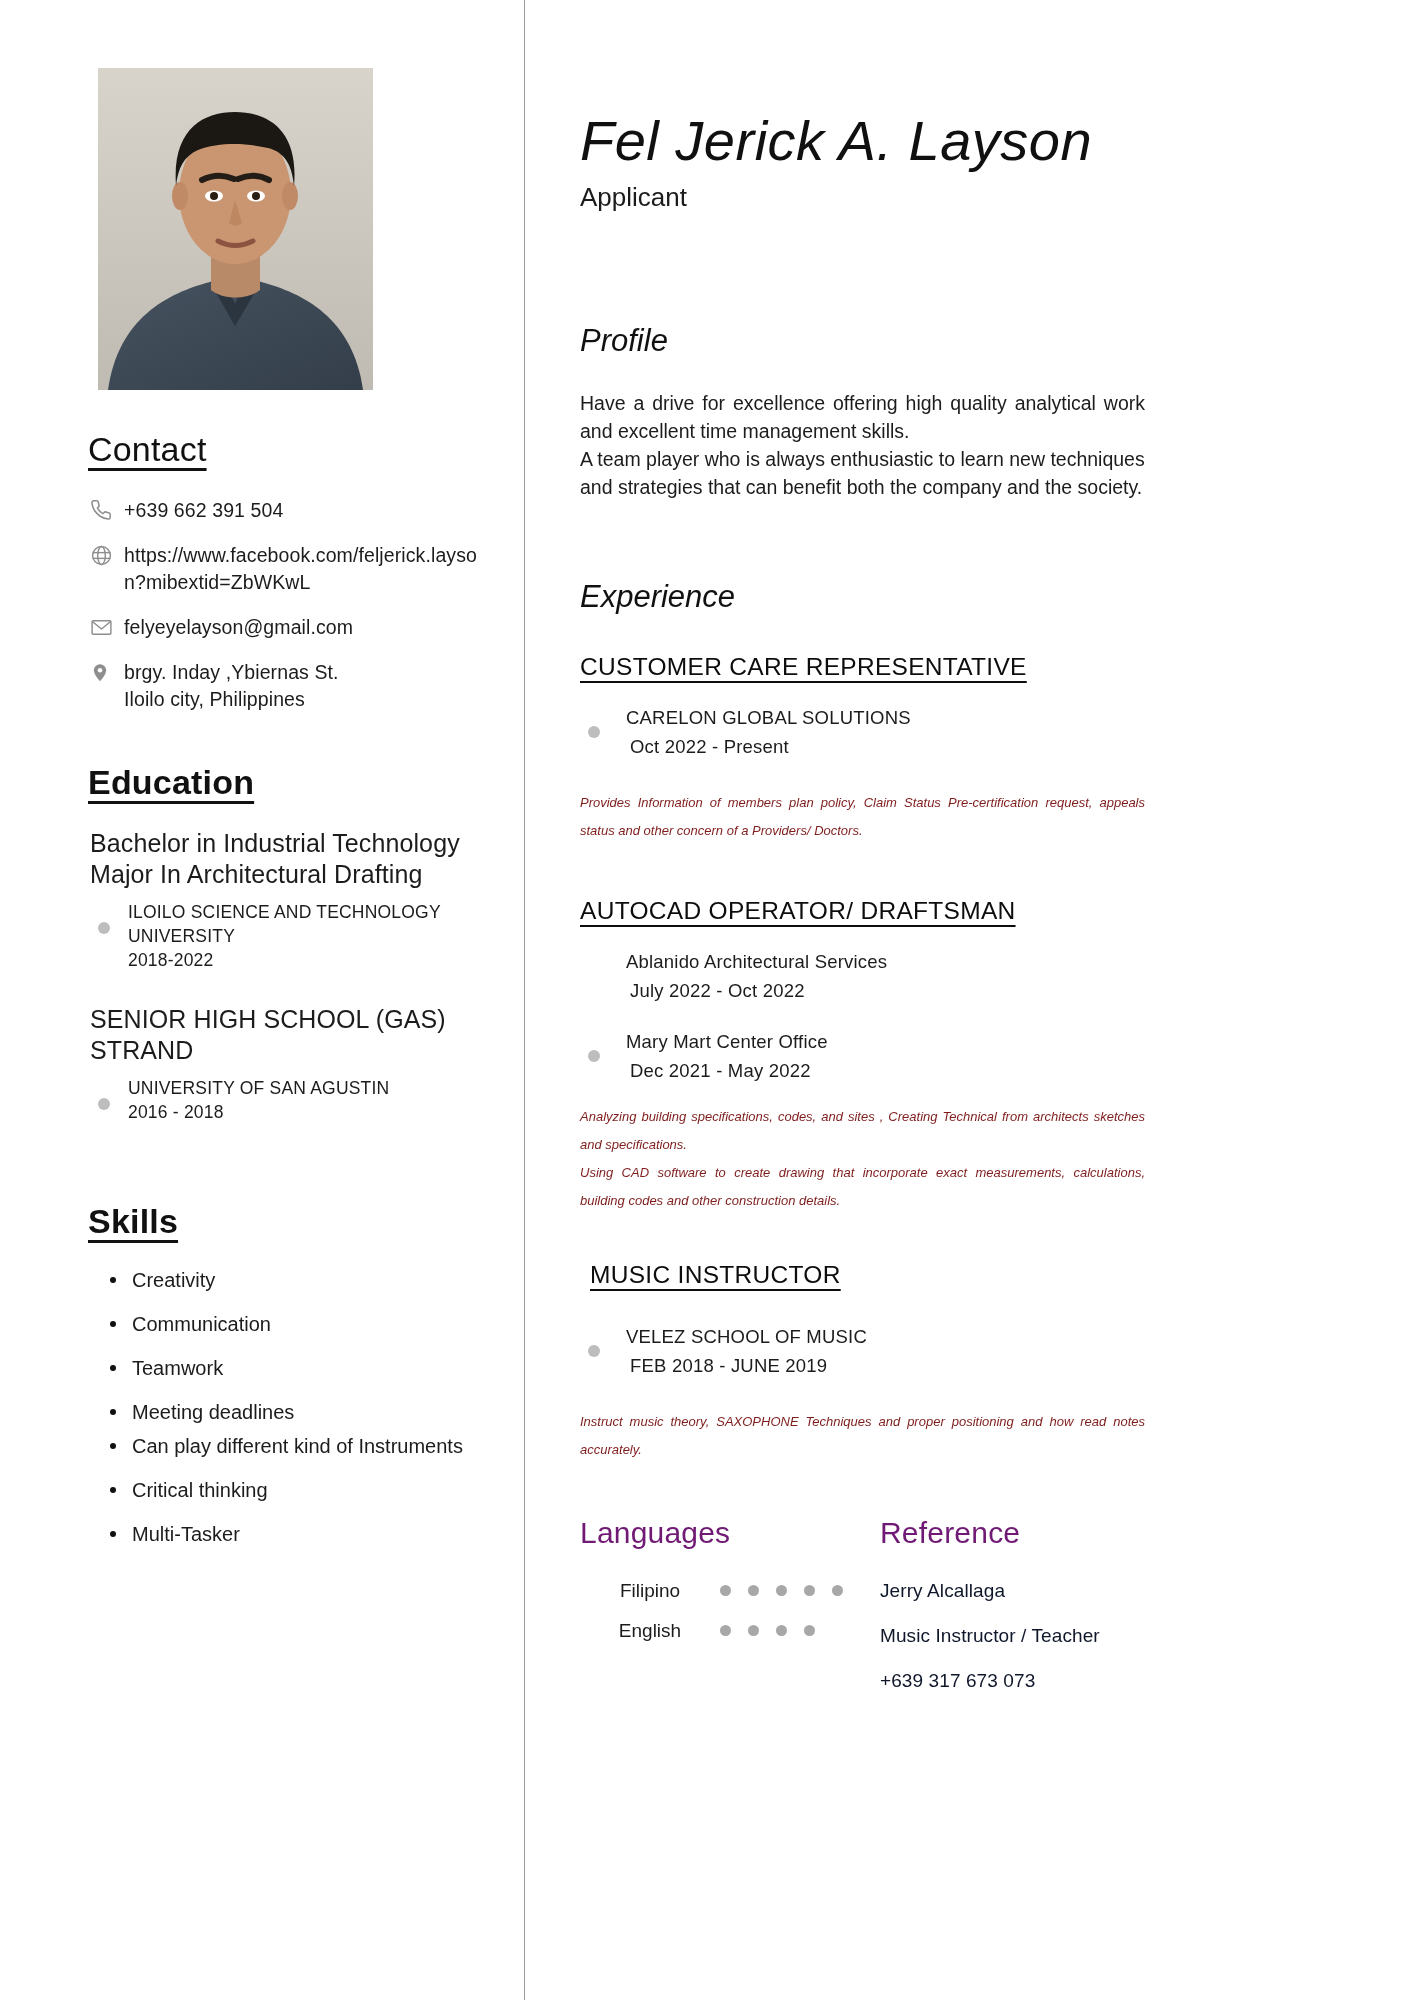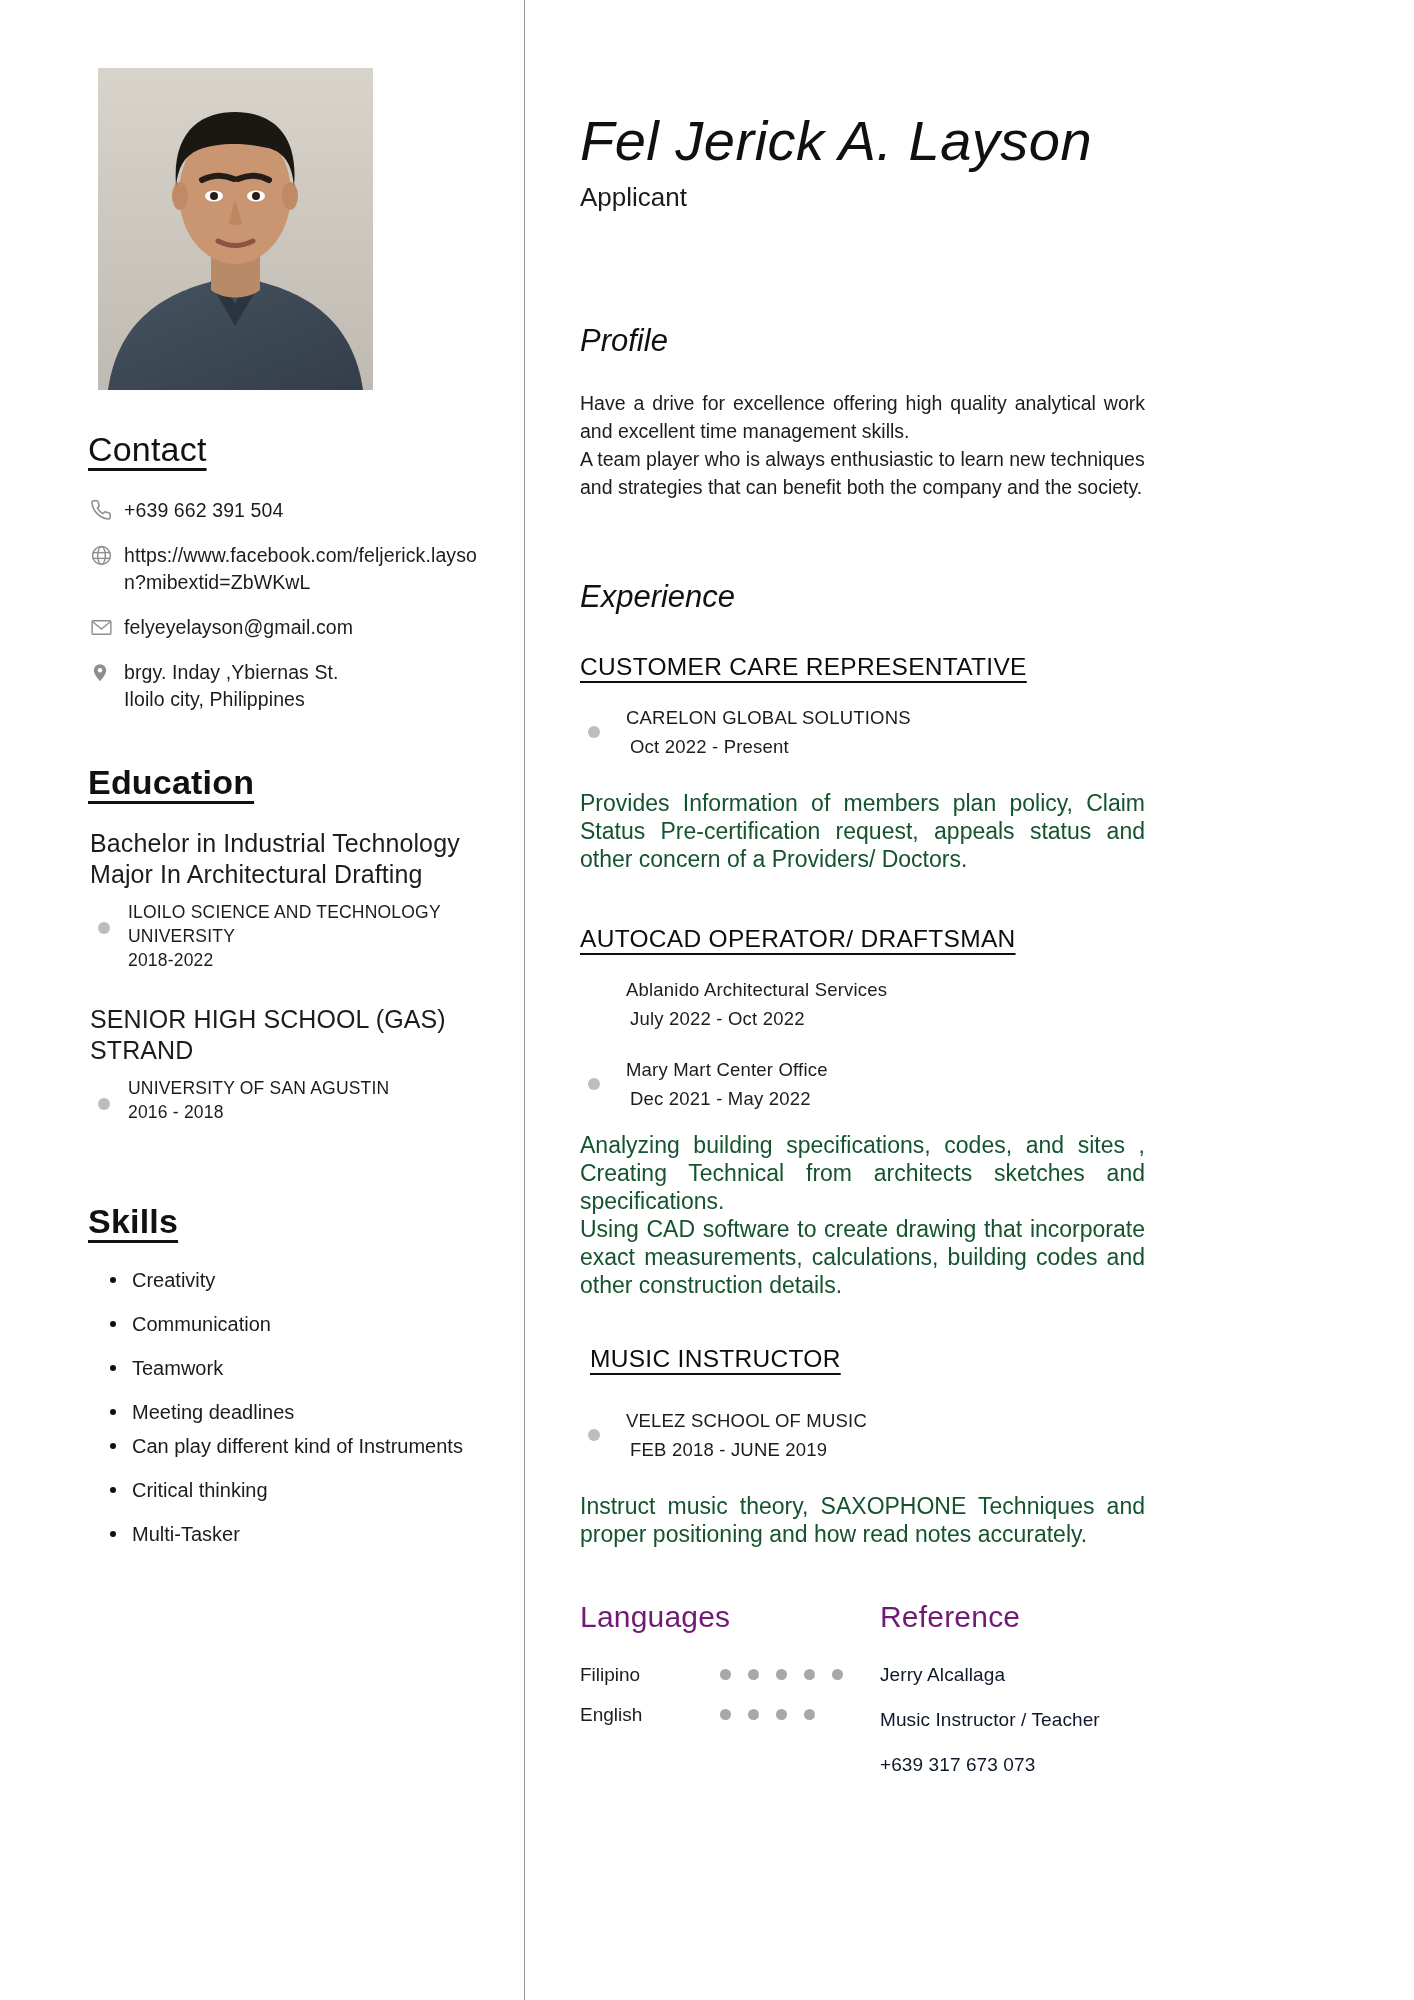--- a/index.html
+++ b/index.html
@@ -218,23 +218,24 @@
   }
   .job-entry-lines {
     font-size: 18.5px;
     line-height: 29px;
     color: #1c1c1c;
     letter-spacing: 0.2px;
   }
   .job-entry-lines .line2 { padding-left: 4px; }
 
   .job-desc {
-    font-size: 23px;
+    font-size: 13px;
+    font-style: italic;
     line-height: 28px;
-    color: #14532d;
+    color: #7f1d1d;
     width: 565px;
     margin-top: 28px;
   }
   .job-desc p { margin: 0; }
   .job-desc p.just { text-align: justify; }
 
   
   .bottom-row {
     display: flex;
     margin-top: 52px;
@@ -246,20 +247,21 @@
     font-size: 30px;
     font-weight: 400;
     color: #701a75;
     margin: 0 0 30px 0;
     letter-spacing: 0.2px;
   }
   .lang-row {
     display: flex;
     align-items: center;
     margin-bottom: 18px;
+    text-align: center;
   }
   .lang-name {
     font-size: 19px;
     color: #1c1c1c;
     width: 140px;
   }
   .dots { display: flex; align-items: center; }
   .dot {
     width: 11px;
     height: 11px;

